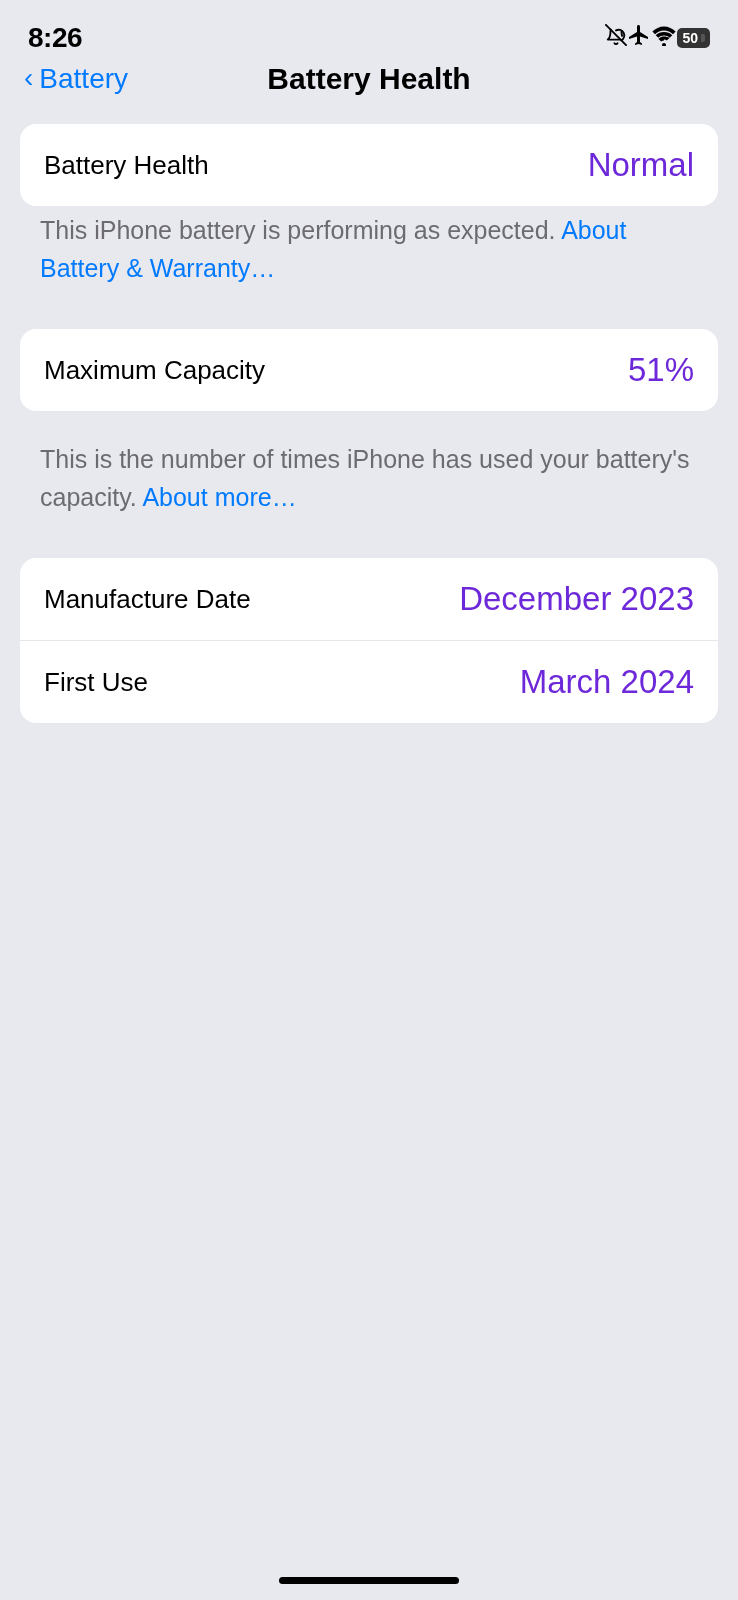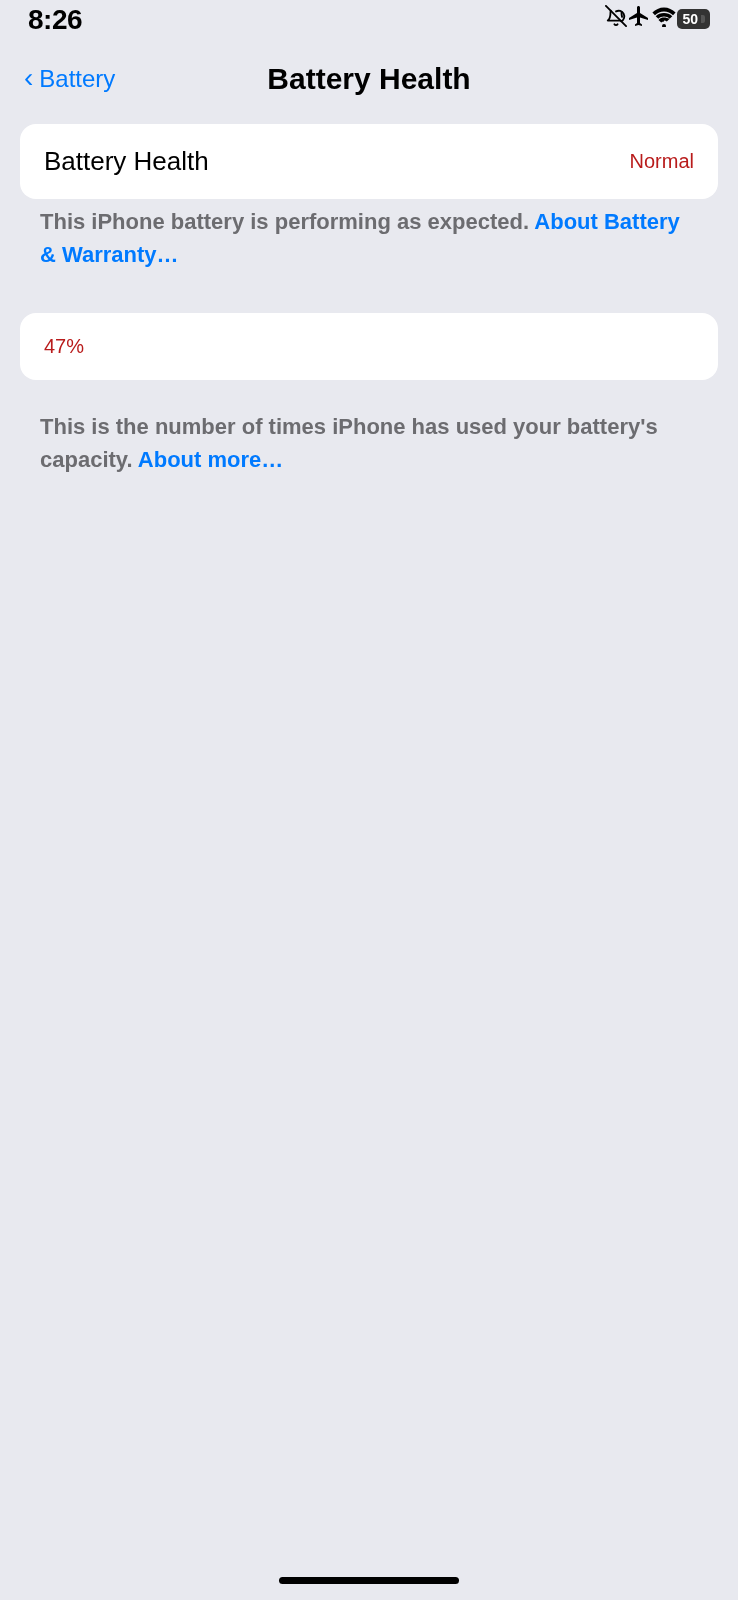--- a/index.html
+++ b/index.html
@@ -15,22 +15,22 @@
       min-height: 1600px;
       background-color: #e8e9ef;
       font-family: -apple-system, 'SF Pro Text', 'Helvetica Neue', Arial, sans-serif;
       position: relative;
     }
 
     
     .status-bar {
       display: flex;
       justify-content: space-between;
-      align-items: flex-start;
-      padding: 4px 28px 8px 28px;
+      align-items: center;
+      padding: 29px 28px 8px 28px;
       height: 54px;
     }
 
     .status-time {
       font-size: 28px;
       font-weight: 600;
       color: #000;
       letter-spacing: -0.5px;
     }
 
@@ -83,21 +83,21 @@
     }
 
     .back-chevron {
       font-size: 28px;
       font-weight: 400;
       line-height: 1;
       margin-top: -2px;
     }
 
     .back-label {
-      font-size: 24px;
+      font-size: 28px;
       font-weight: 400;
     }
 
     .nav-title {
       font-size: 30px;
       font-weight: 700;
       color: #000;
       text-align: center;
     }
 
@@ -125,32 +125,31 @@
       border-top: 1px solid #e5e5ea;
     }
 
     .card-label {
       font-size: 26px;
       font-weight: 500;
       color: #000;
     }
 
     .card-value {
-      font-size: 20px;
+      font-size: 33px;
       font-weight: 400;
-      color: #b91c1c;
+      color: #6d28d9;
     }
 
     .card-description {
-      font-size: 22px;
+      font-size: 25px;
       color: #6c6c70;
       padding: 0 20px 18px 20px;
       line-height: 1.5;
       margin-top: -2px;
-      font-weight: bold;
     }
 
     .card-description a, .link {
       color: #007AFF;
       text-decoration: none;
     }
 
     .section-gap {
       height: 24px;
     }
@@ -221,29 +220,40 @@
   </div>
   <p class="card-description">
     <span>This iPhone battery is performing as expected.</span>
     <a class="link" href="#">About Battery &amp; Warranty…</a>
   </p>
 
   <div class="section-gap"></div>
 
   <div class="card">
     <div class="card-row">
-      <span class="card-value">47%</span>
+      <span class="card-label">Maximum Capacity</span>
+      <span class="card-value">51%</span>
     </div>
   </div>
 
   <div class="section-gap"></div>
 
   <p class="card-description">
     <span>This is the number of times iPhone has used your battery's capacity.</span>
     <a class="link" href="#"> <span>About more…</span></a>
   </p>
 
   <div class="section-gap"></div>
 
+  <div class="card">
+    <div class="card-row">
+      <span class="card-label">Manufacture Date</span>
+      <span class="card-value">December 2023</span>
+    </div>
+    <div class="card-row">
+      <span class="card-label">First Use</span>
+      <span class="card-value">March 2024</span>
+    </div>
+  </div>
 
 </div>
 
 <div class="home-indicator"></div>
 
 </body></html>

